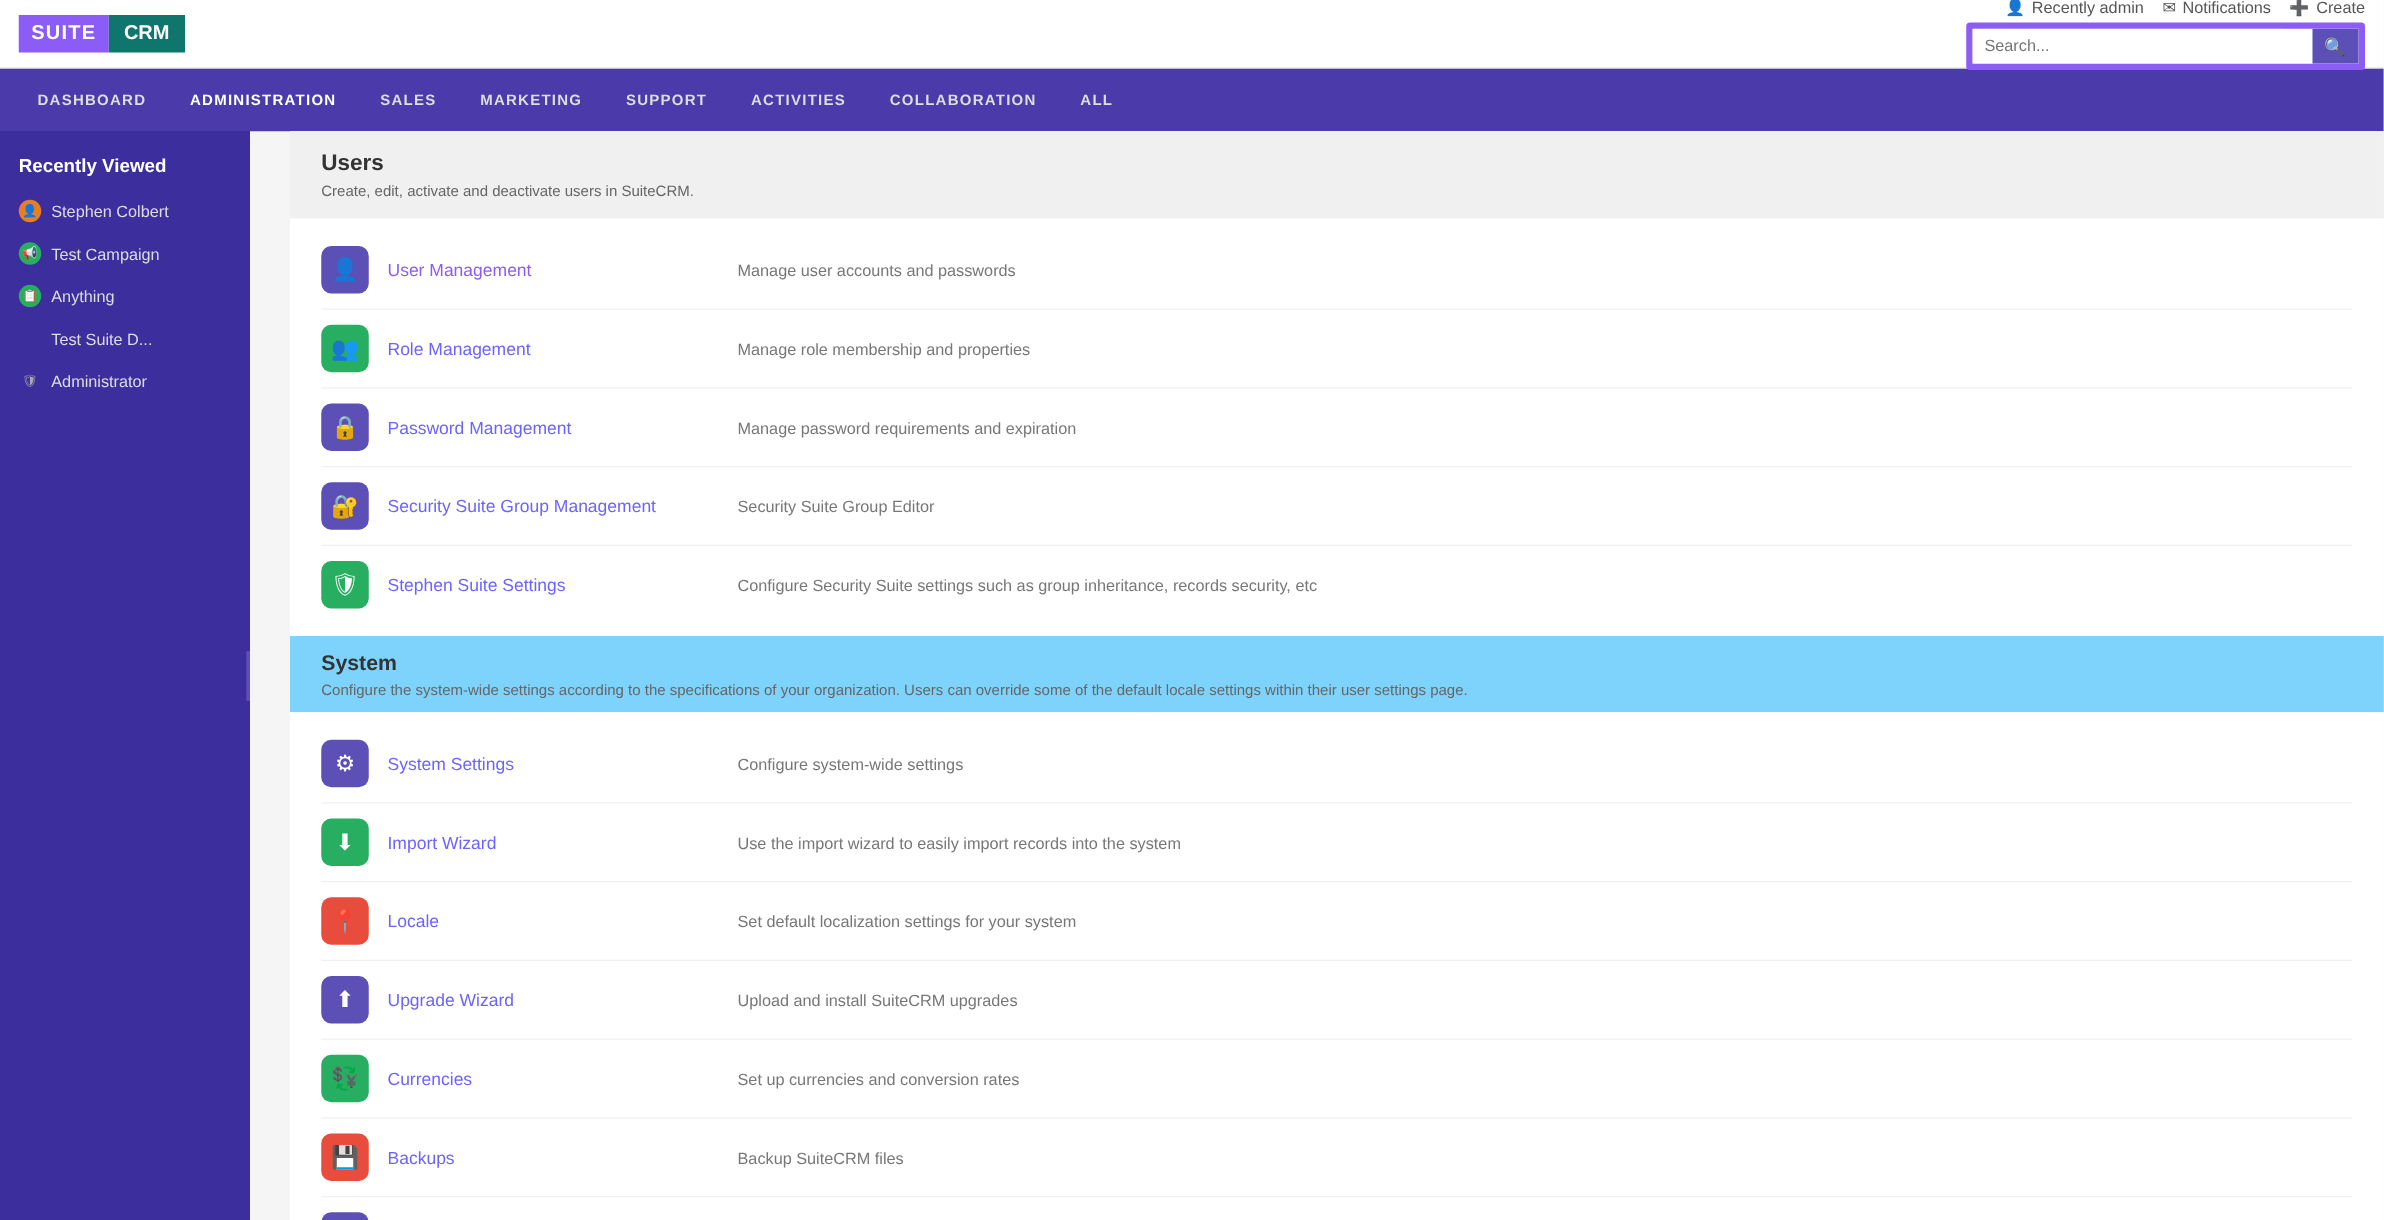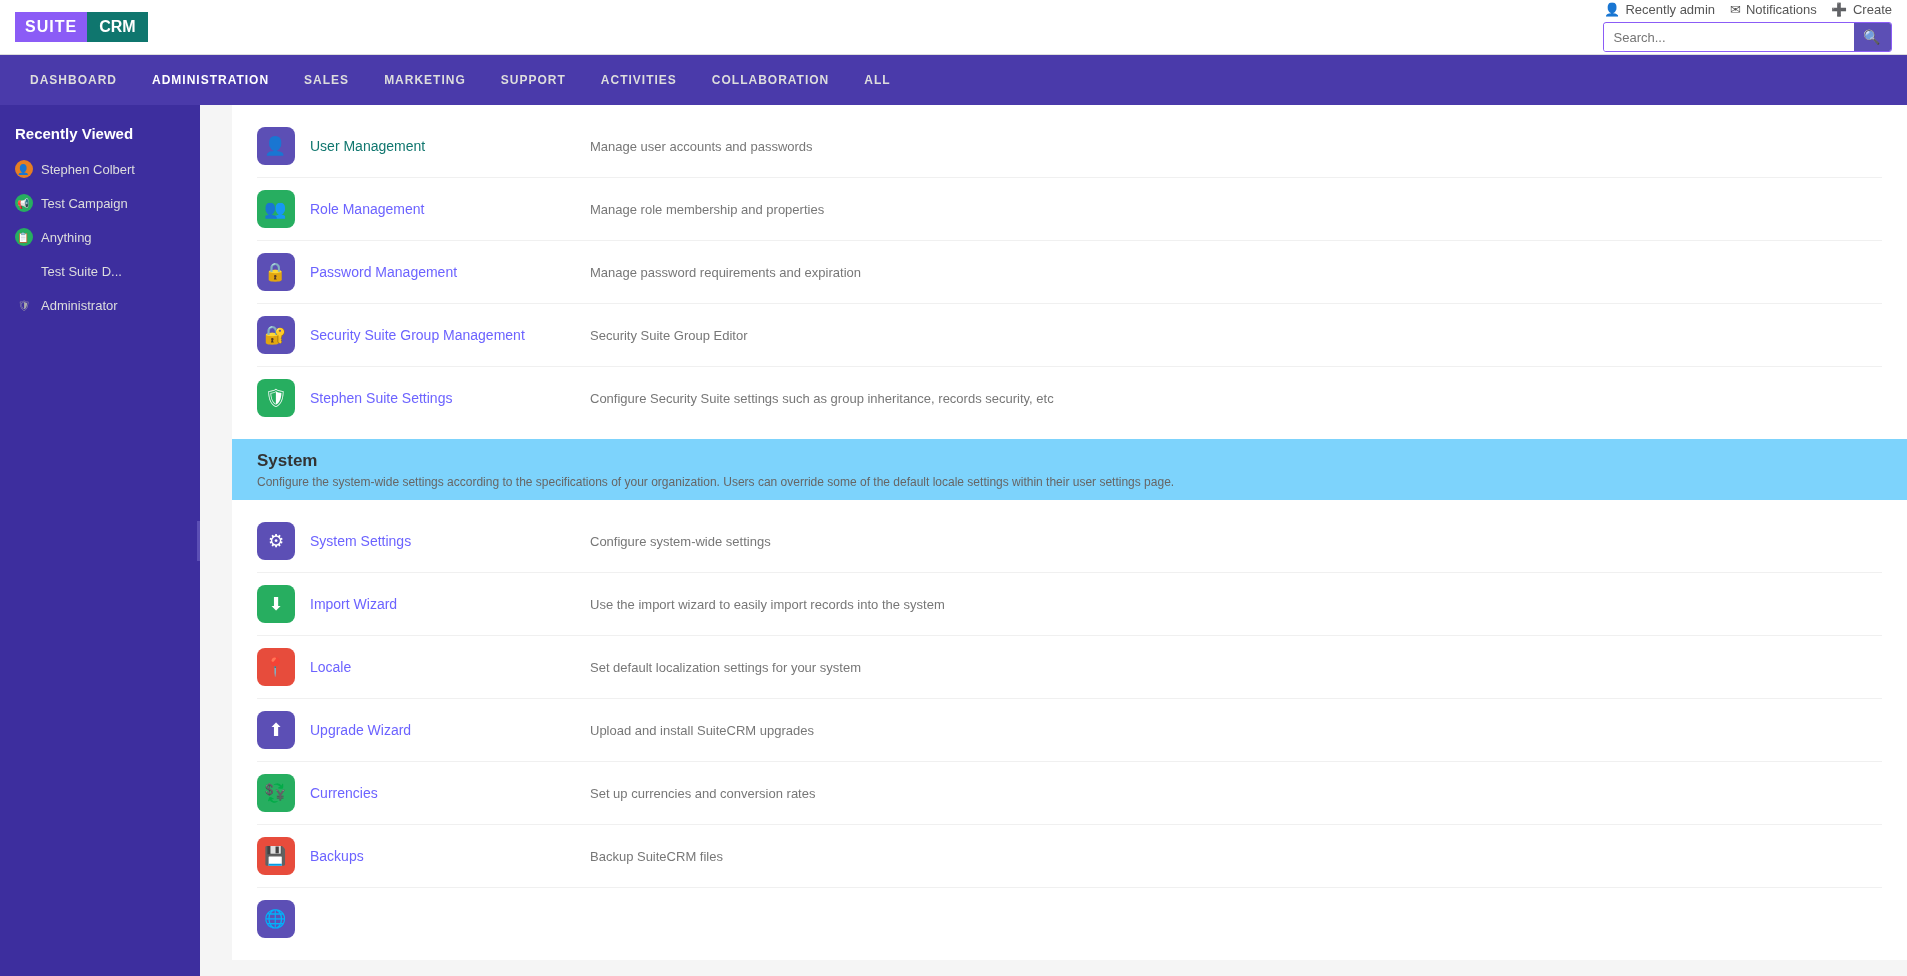--- a/index.html
+++ b/index.html
@@ -50,24 +50,25 @@
     }
     .header-create {
       display: flex;
       align-items: center;
       gap: 5px;
       color: #555;
       font-size: 13px;
     }
     .search-bar {
       display: flex;
-      align-items: center;
-      border: 1px solid #8b5cf6;
+      align-items: flex-start;
+      border: 5px solid #8b5cf6;
       border-radius: 3px;
       overflow: hidden;
+      gap: 22px;
     }
     .search-bar input {
       border: none;
       padding: 6px 10px;
       width: 250px;
       font-size: 13px;
       outline: none;
     }
     .search-bar button {
       background: #5c4fb5;
@@ -339,25 +340,29 @@
       <span class="sidebar-item-text">Administrator</span>
       <span class="sidebar-item-edit">✏</span>
     </div>
 
     <button class="sidebar-toggle">◀</button>
   </div>
 
   <div class="content">
 
     <div class="section-block">
+      <div class="section-header">
+        <div class="section-title">Users</div>
+        <div class="section-desc">Create, edit, activate and deactivate users in SuiteCRM.</div>
+      </div>
       <div class="admin-grid">
 
         <div class="admin-item">
           <div class="admin-item-icon bg-purple" style="color:white">👤</div>
-          <div class="admin-item-name" style="color:#0f766e">User Management</div>
+          <div class="admin-item-name" style="color:#8b5cf6">User Management</div>
           <div class="admin-item-desc">Manage user accounts and passwords</div>
         </div>
 
         <div class="admin-item">
           <div class="admin-item-icon bg-green" style="color:white">👥</div>
           <div class="admin-item-name" style="color:#6c63ff">Role Management</div>
           <div class="admin-item-desc">Manage role membership and properties</div>
         </div>
 
         <div class="admin-item">

